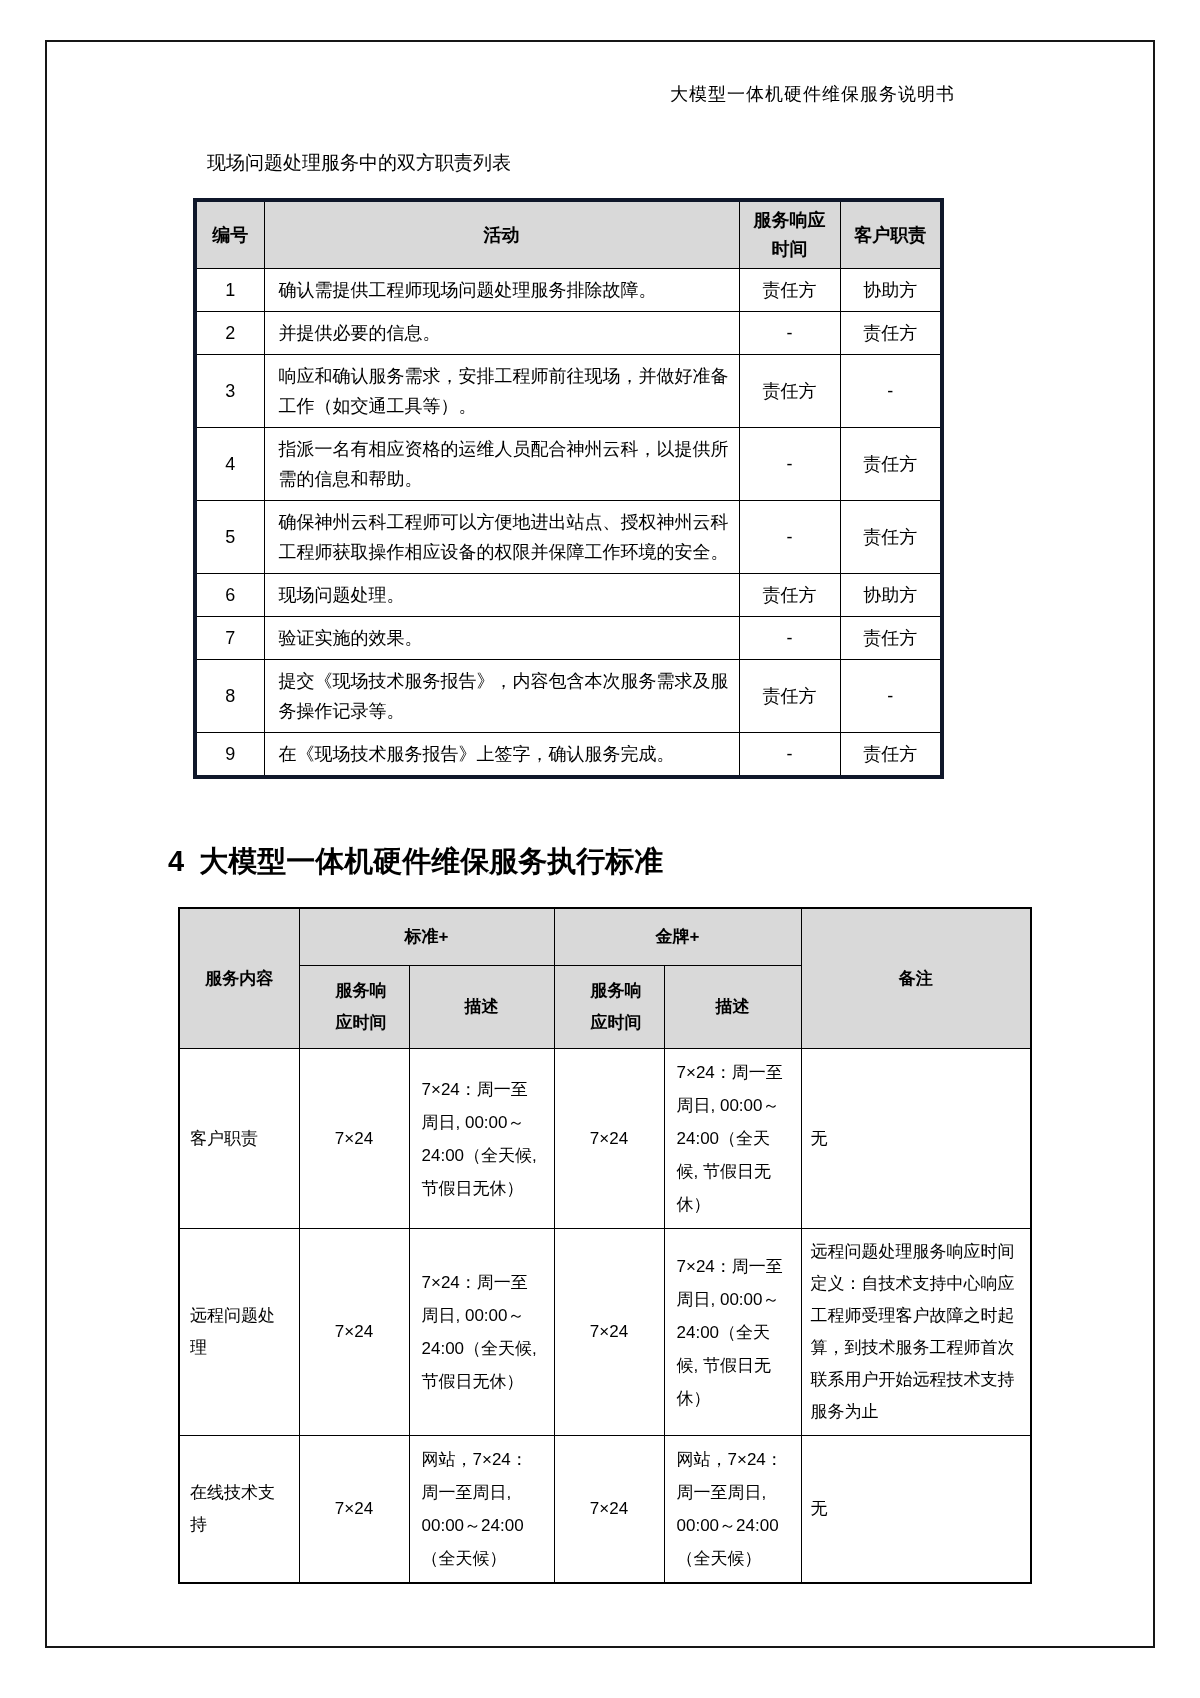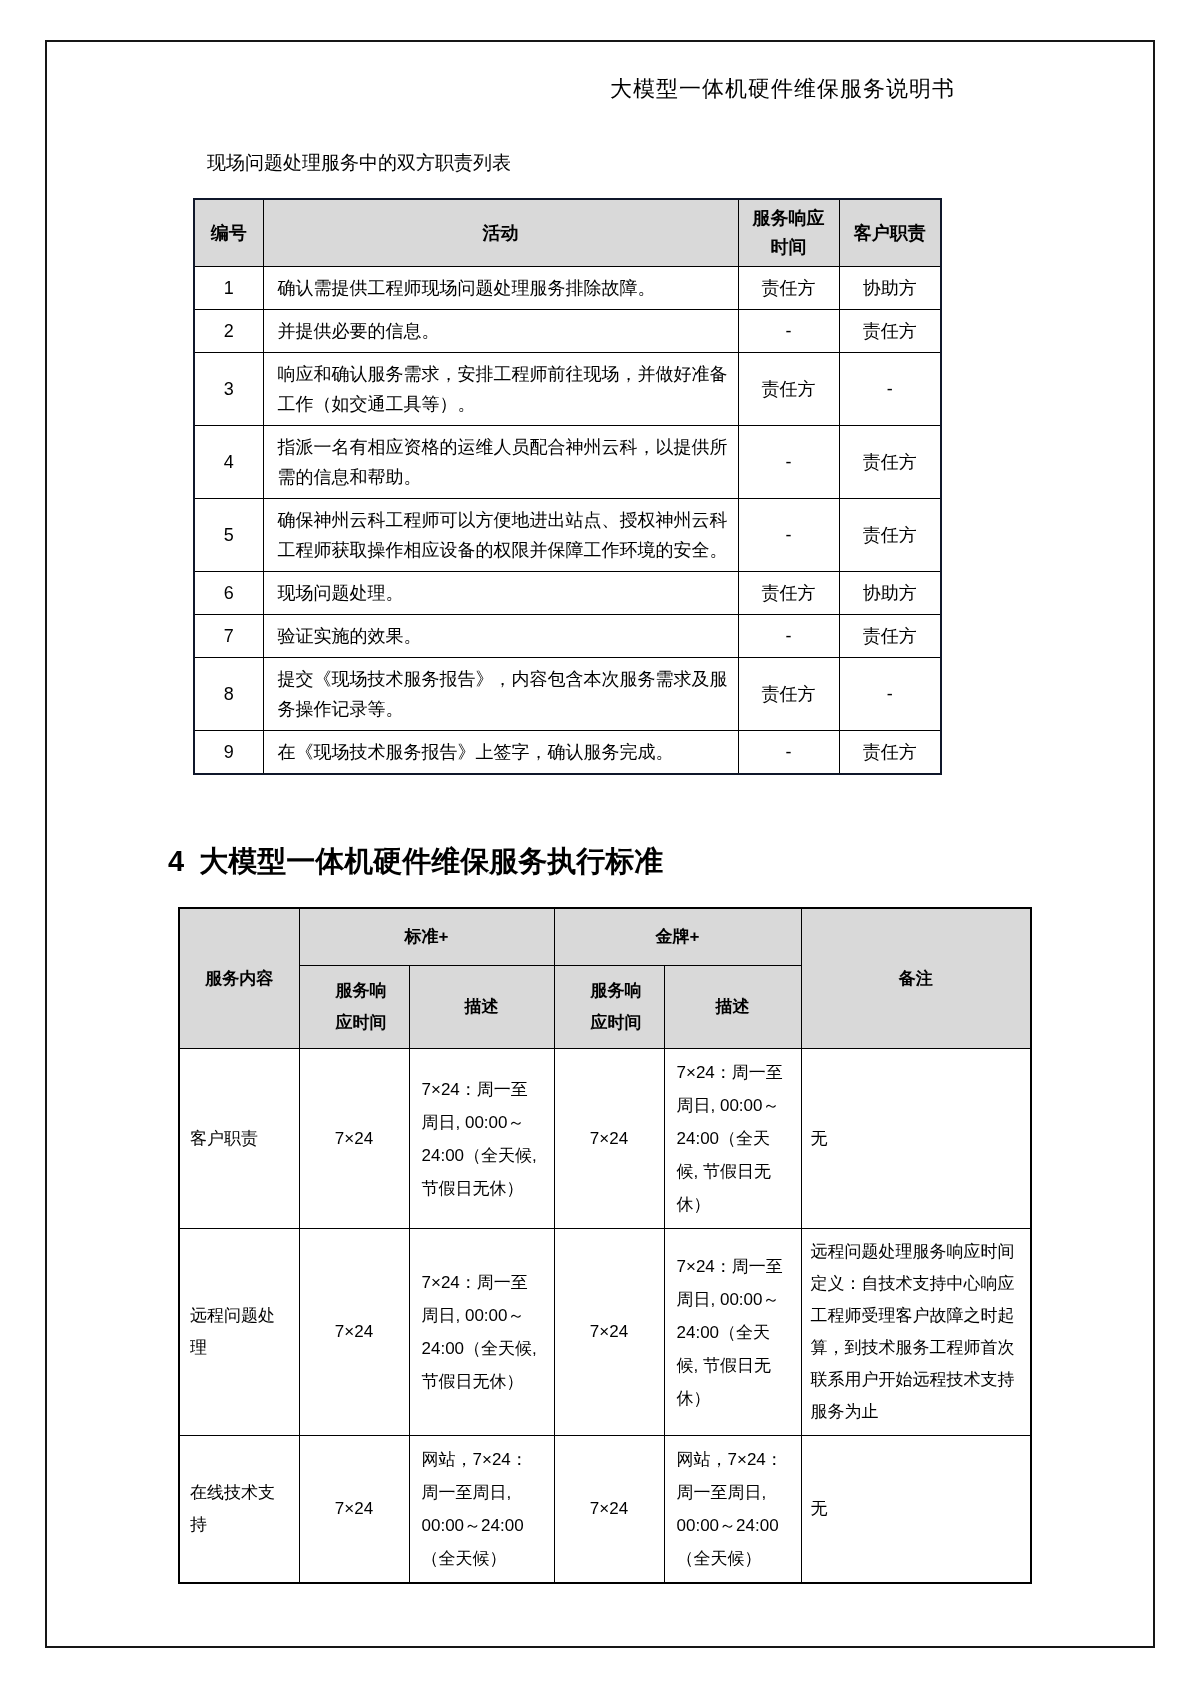--- a/index.html
+++ b/index.html
@@ -8,30 +8,30 @@
     width:1200px; height:1698px;
     font-family:"Liberation Sans", sans-serif;
     color:#000;
   }
   .sheet { position:relative; width:1200px; height:1698px; background:#fff; overflow:hidden; }
   .page-frame {
     position:absolute; left:45px; top:40px; width:1110px; height:1608px;
     border:2px solid #161616; pointer-events:none;
   }
   .doc-header {
-    position:absolute; top:74px; left:0; width:955px;
+    position:absolute; top:82px; left:0; width:955px;
     text-align:right; font-family:"Liberation Serif", serif;
-    font-size:22px; letter-spacing:1px;
+    font-size:18px; letter-spacing:1px;
   }
   .intro { position:absolute; top:150px; left:207px; font-size:19px;text-align:center; }
 
   table { border-collapse:collapse; table-layout:fixed; }
 
   
-  .t1 { position:absolute; top:198px; left:193px; width:747px; border:2px solid #0f172a; font-size:18px; }
+  .t1 { position:absolute; top:198px; left:193px; width:747px; border:4px solid #0f172a; font-size:18px; }
   .t1 th, .t1 td { border:1px solid #000; vertical-align:middle; line-height:30px; padding:6px 7px; }
   .t1 thead th { background:#d9d9d9; font-weight:bold; text-align:center; line-height:29px; padding:4px 7px; }
   .t1 .c-no   { text-align:center; }
   .t1 .c-act  { text-align:left; padding-left:14px; padding-right:9px;margin-top:37px; }
   .t1 .c-duty { text-align:center; }
 
   
   .section-heading { position:absolute; top:842px; left:168px; font-size:29px; font-weight:bold; }
   .section-heading .num { display:inline-block; margin-right:15px; }
 

